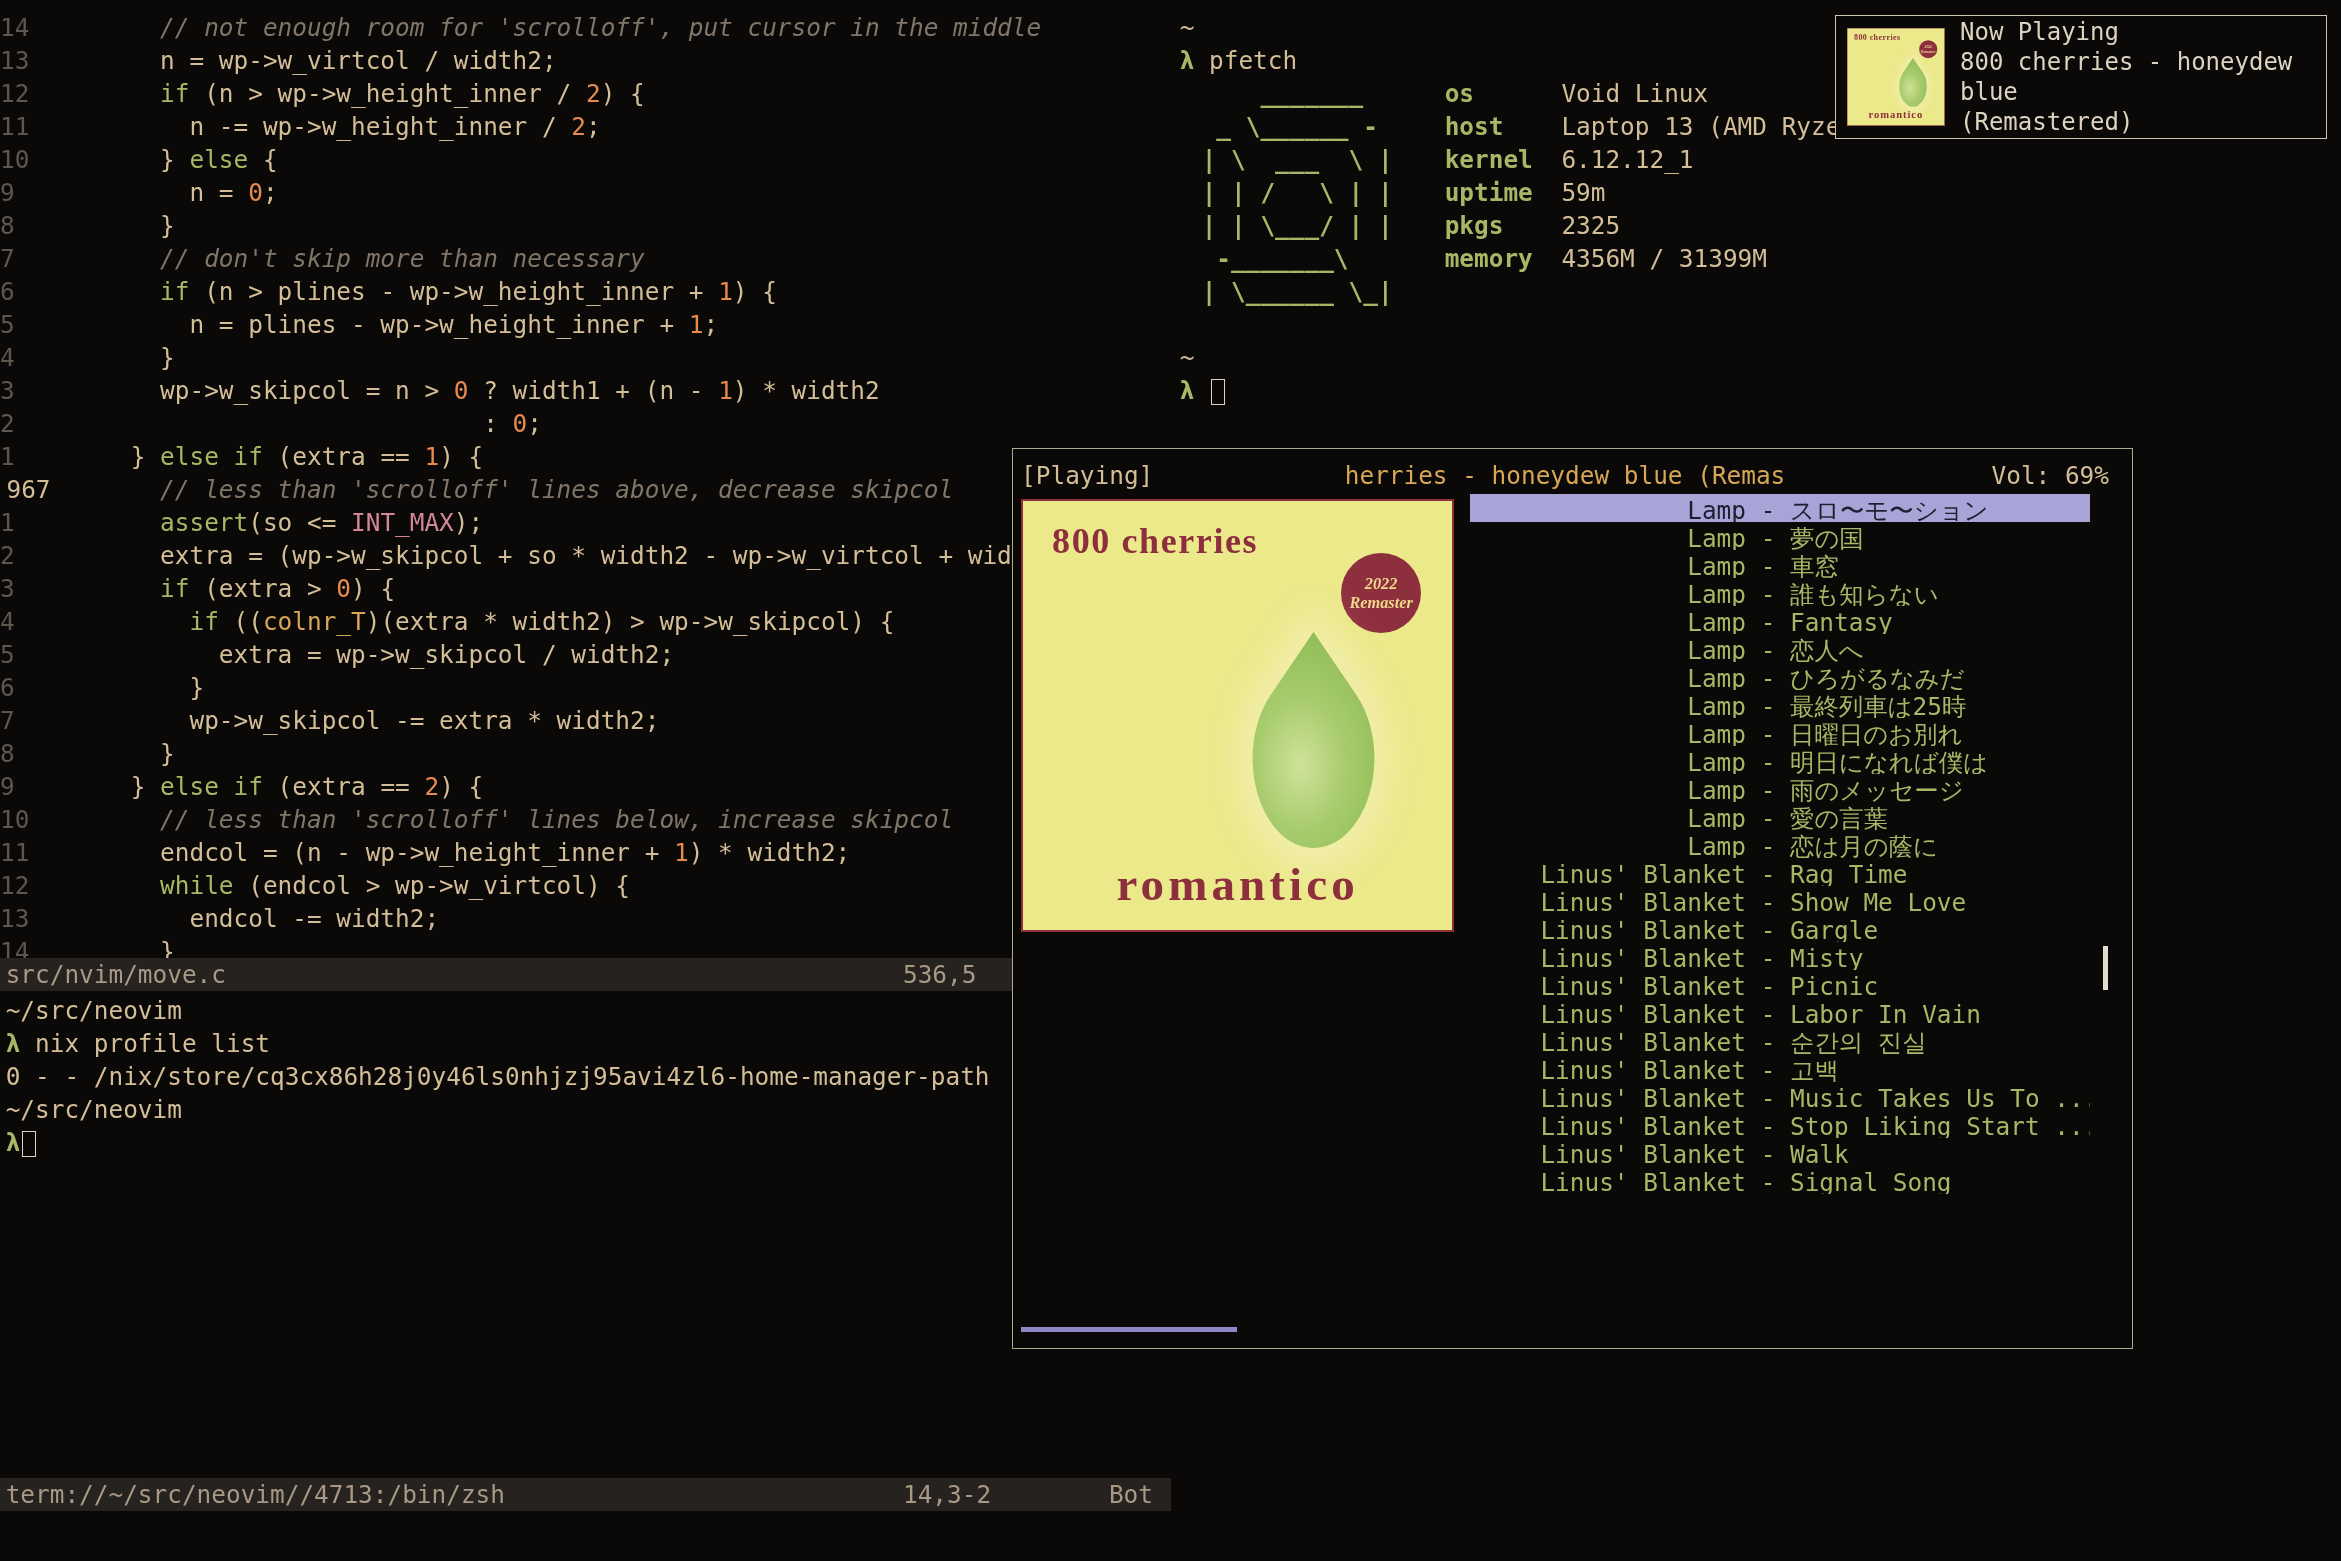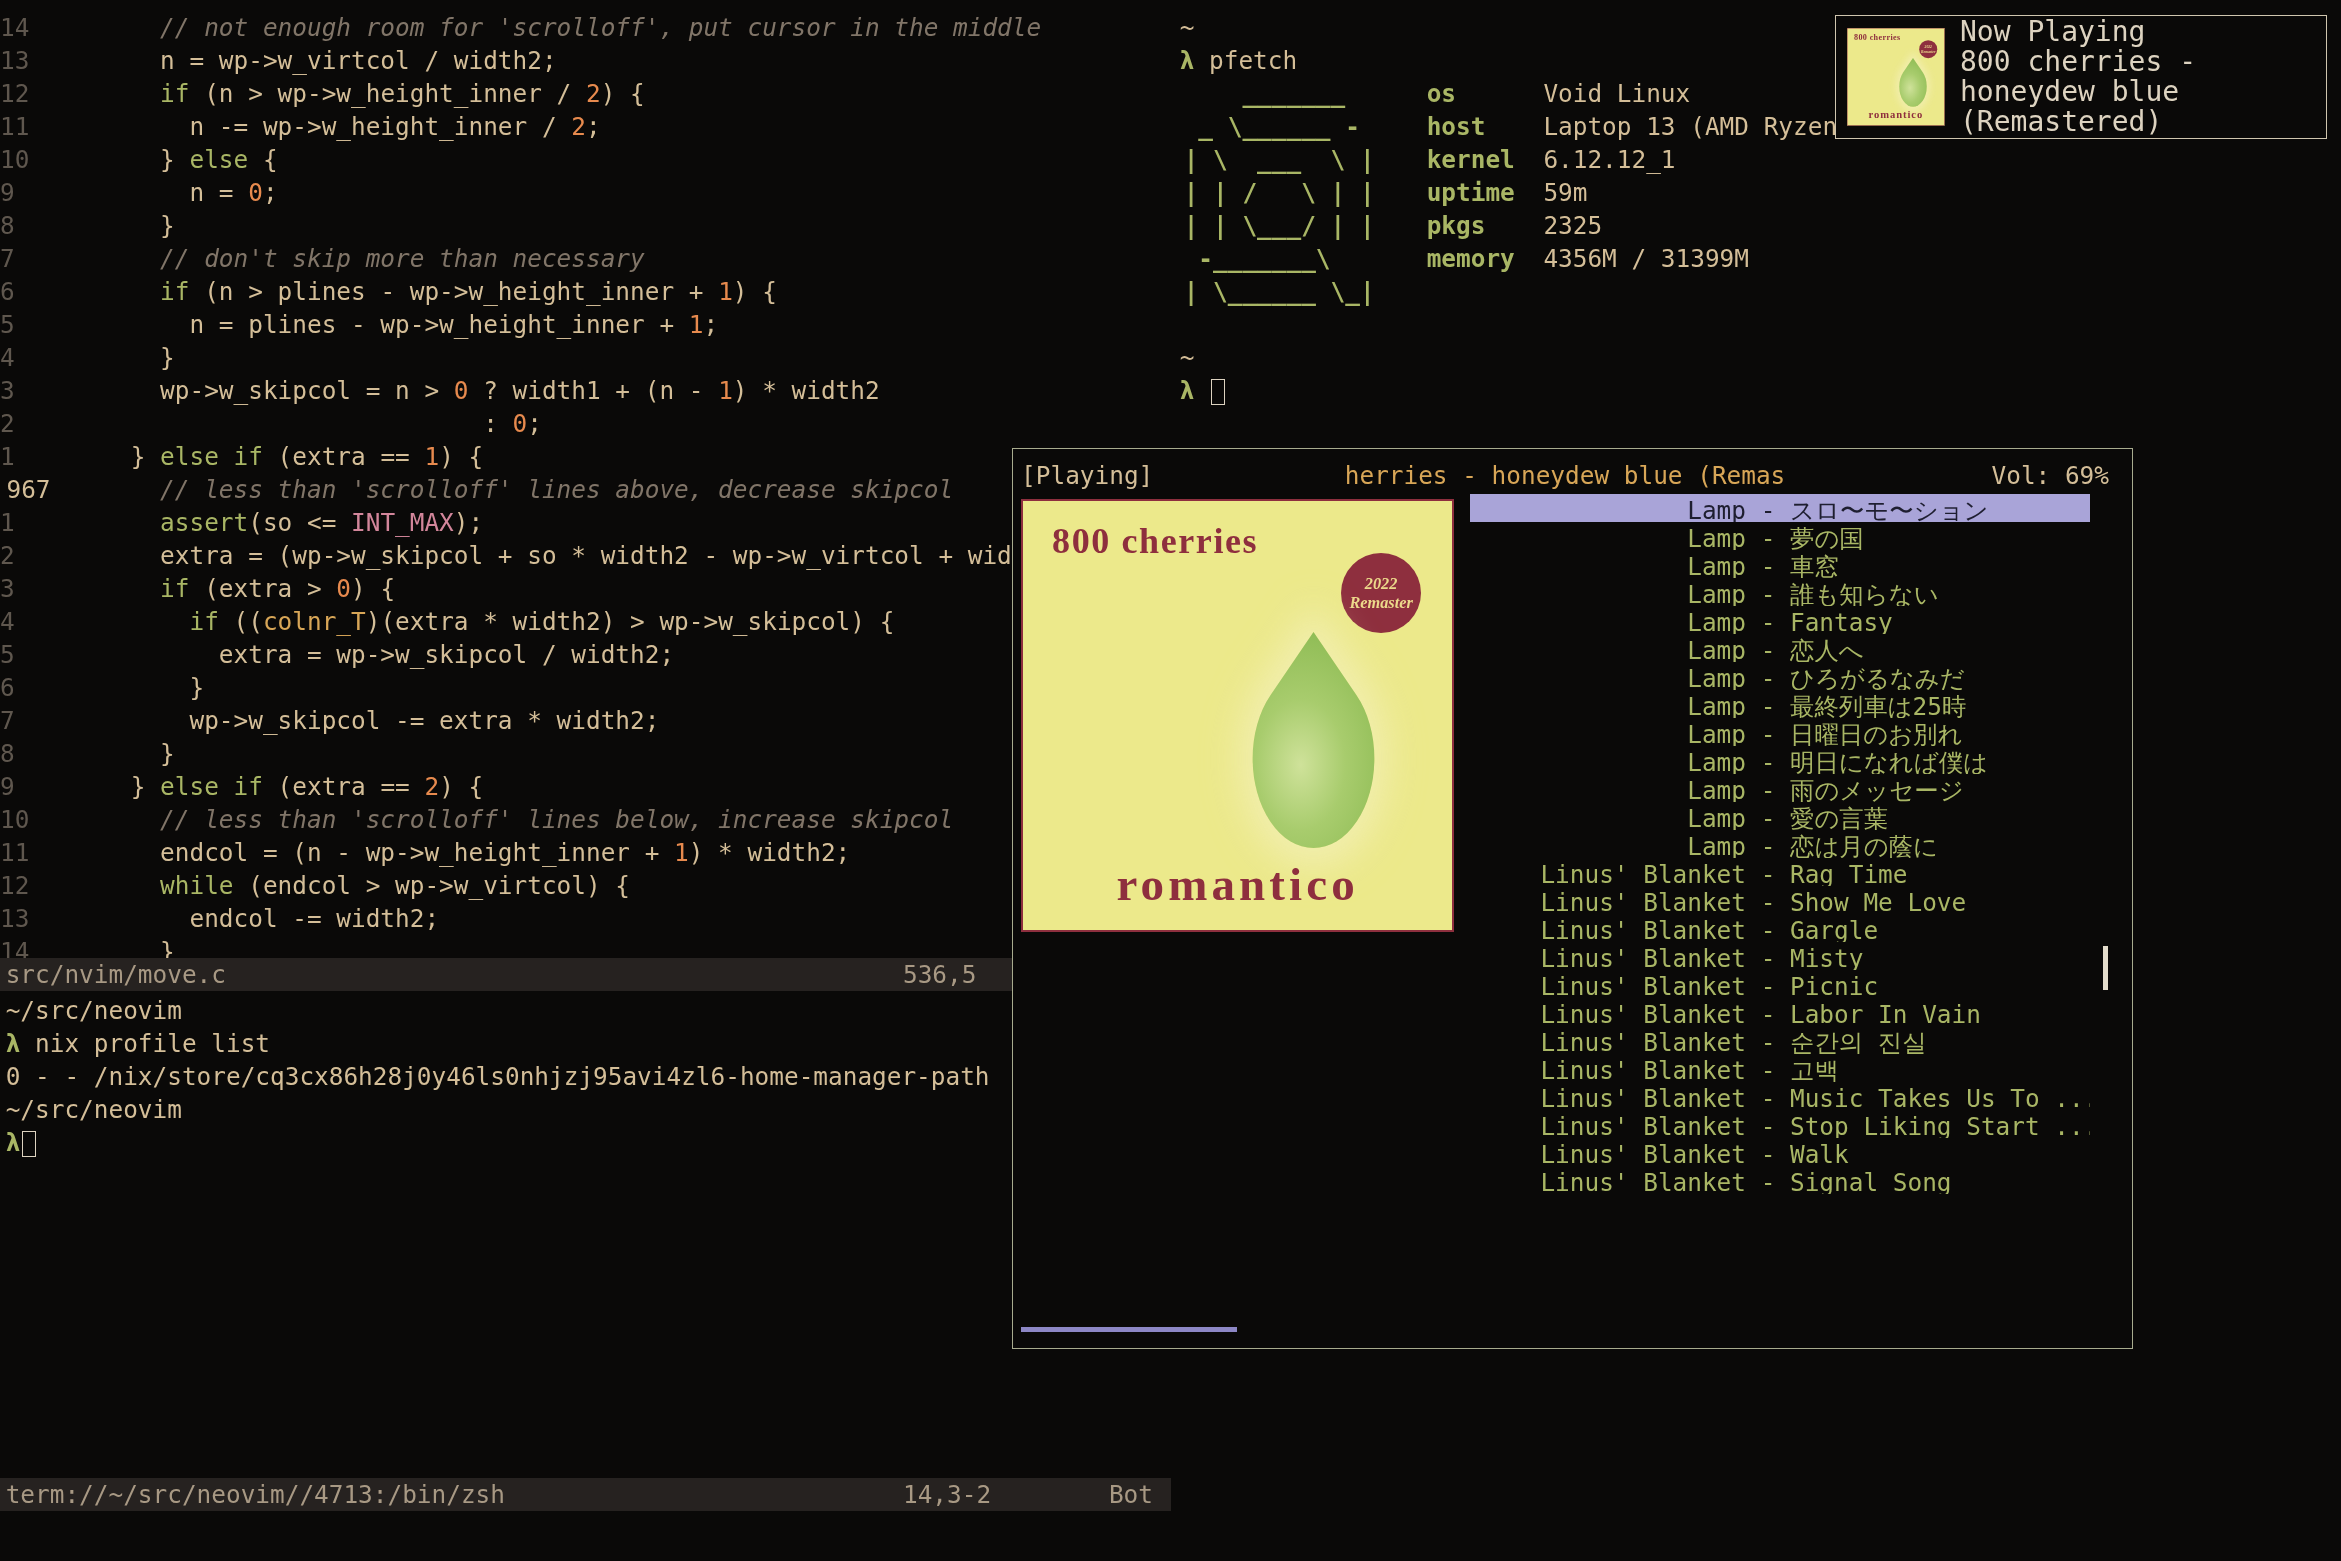--- a/index.html
+++ b/index.html
@@ -34,21 +34,21 @@
   .statusline{position:absolute;left:0;width:1171px;height:33px;background:var(--slbg);color:var(--slfg);overflow:hidden}
   .sl-editor{top:958px}
   .sl-term{top:1478px}
   .sl-file,.sl-title{position:absolute;left:5.7px;top:0}
   .sl-pos{position:absolute;left:903px;top:0}
   .sl-scroll{position:absolute;right:18px;top:0}
   .termwin{position:absolute;left:0;top:990px;width:1171px;height:487px;padding:4.1px 0 0 5.7px;overflow:hidden}
   .term-line{min-height:33px;height:33px;white-space:pre;overflow:hidden}
   
   .right-pane{position:absolute;left:1174px;top:0;width:1168px;height:1561px;padding:11.4px 0 0 5.7px;overflow:hidden}
-  .pfetch{position:relative;margin-left:4px}
+  .pfetch{position:relative;margin-left:22px}
   .pf-art-line{height:33px;white-space:pre;color:var(--green);font-weight:bold}
   .pf-info{position:absolute;left:243px;top:0}
   .pf-title{height:33px;color:var(--yellow);font-weight:bold}
   .pf-row{height:33px}
   .pf-label{display:inline-block;width:102px;color:var(--green);font-weight:bold}
   .pf-value{color:var(--fg)}
   
   .player{position:absolute;left:1012px;top:448px;width:1121px;height:901px;background:var(--bg);
           border:1.6px solid var(--playerborder);z-index:10;overflow:hidden}
   .player-header{position:absolute;left:0;top:9.8px;width:100%;display:grid;grid-template-columns:1fr auto 1fr;padding:0 23px 0 8.1px}
@@ -75,21 +75,21 @@
            transform:scaleX(0.68) rotate(45deg);border-radius:0 50% 50% 50%;
            background:radial-gradient(circle at 45% 60%, #cfe29a 0%, #a8cc6d 45%, #8cba52 100%);
            box-shadow:0 0 41px 20.3px rgba(245,242,200,0.55)}
   .aa-title{position:absolute;left:0;right:0;bottom:29px;text-align:center;font-size:47px;font-weight:bold;
             color:var(--maroon);letter-spacing:4.1px;z-index:2}
   
   .notification{position:absolute;left:1835px;top:14.6px;width:492px;height:124px;background:var(--bg);
                 border:1.6px solid var(--notifborder);z-index:20;display:flex;align-items:center;padding:0 11.4px}
   .thumb{position:relative;flex:0 0 98px;width:98px;height:98px;overflow:hidden}
   .thumb .album-art{position:absolute;left:0;top:0;transform:scale(0.2256);transform-origin:0 0}
-  .notif-text{margin-left:14.6px;font-size:28px;line-height:30px;color:var(--white)}
+  .notif-text{margin-left:14.6px;font-size:24px;line-height:30px;color:var(--white)}
 </style>
 </head>
 <body>
 
 <div class="editor">
 
     <div class="code-line">
       <span class="gutter">14</span>
       <span class="code-text"><span class="tok-c">      // not enough room for 'scrolloff', put cursor in the middle</span></span>
     </div>

